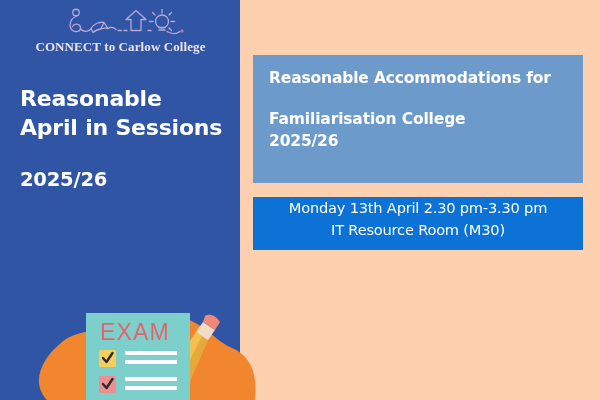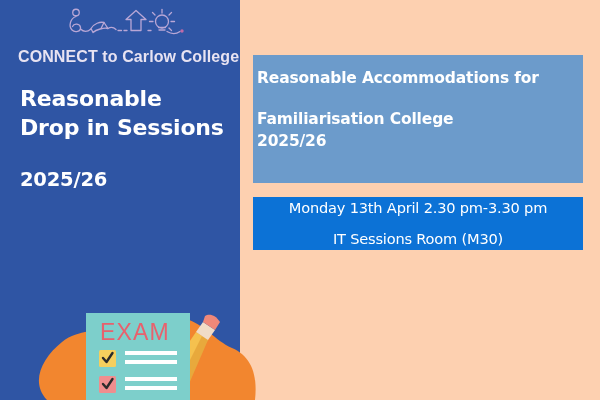--- a/index.html
+++ b/index.html
@@ -41,23 +41,23 @@
     text-align: center;
   }
   .logo-mark {
     display: block;
     margin: 0 auto;
     width: 130px;
     height: 32px;
   }
   .logo-wordmark {
     display: block;
-    margin-top: 10px;
-    font-family: Liberation Sans, sans-serif;
-    font-size: 16px;
+    margin-top: 1px;
+    font-family: Liberation Serif, serif;
+    font-size: 13px;
     font-weight: 700;
     color: #e8e3f2;
     letter-spacing: 0.1px;
     white-space: nowrap;
   }
 
   
   .left-title {
     position: absolute;
     left: 20px;
@@ -92,21 +92,21 @@
 
   
   .header-box {
     position: absolute;
     left: 253px;
     top: 55px;
     width: 330px;
     height: 128px;
     background: #6c9bcb;
     box-sizing: border-box;
-    padding: 12px 16px 0 4px;
+    padding: 12px 16px 0 16px;
   }
   .header-line {
     font-family: "DejaVu Sans", sans-serif;
     font-size: 15.5px;
     font-weight: 700;
     color: #ffffff;
     line-height: 1.42;
     letter-spacing: -0.15px;
     white-space: nowrap;
   }
@@ -119,21 +119,21 @@
     position: absolute;
     left: 253px;
     top: 197px;
     width: 330px;
     height: 53px;
     background: #0c72d6;
     box-sizing: border-box;
     display: flex;
     flex-direction: column;
     align-items: center;
-    justify-content: space-between;
+    justify-content: flex-start;
   }
   .info-line {
     font-family: "DejaVu Sans", sans-serif;
     font-size: 14.6px;
     font-weight: 400;
     color: #ffffff;
     line-height: 1.5;
     letter-spacing: -0.2px;
     white-space: nowrap;
   }
@@ -178,21 +178,21 @@
 
           <path d="M222 50 C 232 56, 242 54, 248 50"></path>
         </g>
         <circle cx="252" cy="49" r="3.4" fill="#c06aa8"></circle>
       </svg>
       <span class="logo-wordmark">CONNECT to Carlow College</span>
     </div>
 
     <div class="left-title">
       <div>Reasonable</div>
-      <div>Drop in Sessions</div>
+      <div>April in Sessions</div>
     </div>
     <div class="left-year">2025/26</div>
   </div>
 
   <svg class="illustration" viewBox="0 0 290 120">
 
     <path d="M47 120 C 30 102, 42 78, 62 62 C 80 48, 96 54, 116 44 C 136 34, 160 30, 184 38
              C 206 45, 214 60, 232 68 C 250 76, 258 92, 255 120 Z" fill="#f2862f"></path>
 
     <g>
@@ -219,16 +219,16 @@
 
   <div class="header-box">
     <div class="header-line">Reasonable Accommodations for</div>
     <div class="header-gap"></div>
     <div class="header-line">Familiarisation College</div>
     <div class="header-line">2025/26</div>
   </div>
 
   <div class="info-box">
     <div class="info-line">Monday 13th April 2.30 pm-3.30 pm</div>
-    <div class="info-line">IT Sessions Room (M30)</div>
+    <div class="info-line">IT Resource Room (M30)</div>
   </div>
 
 </div>
 
 </body></html>

